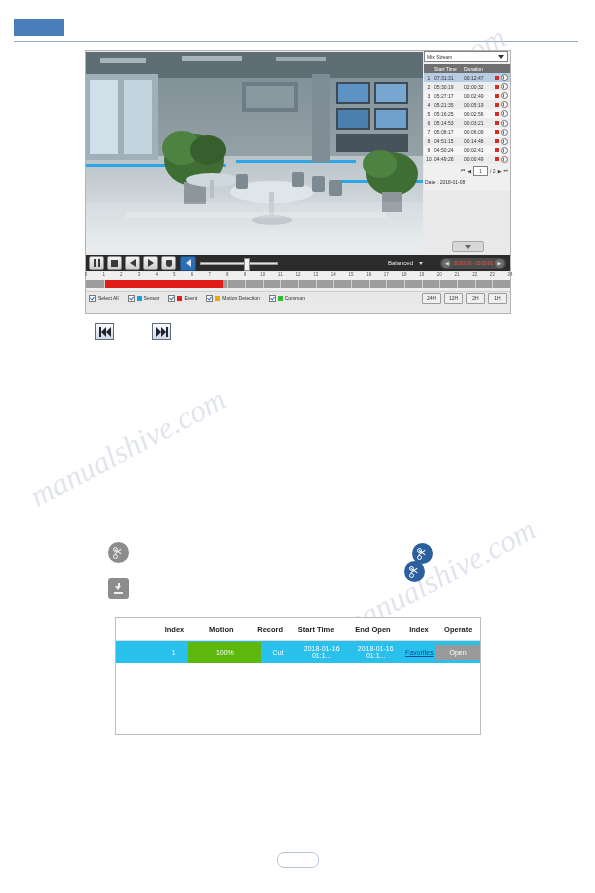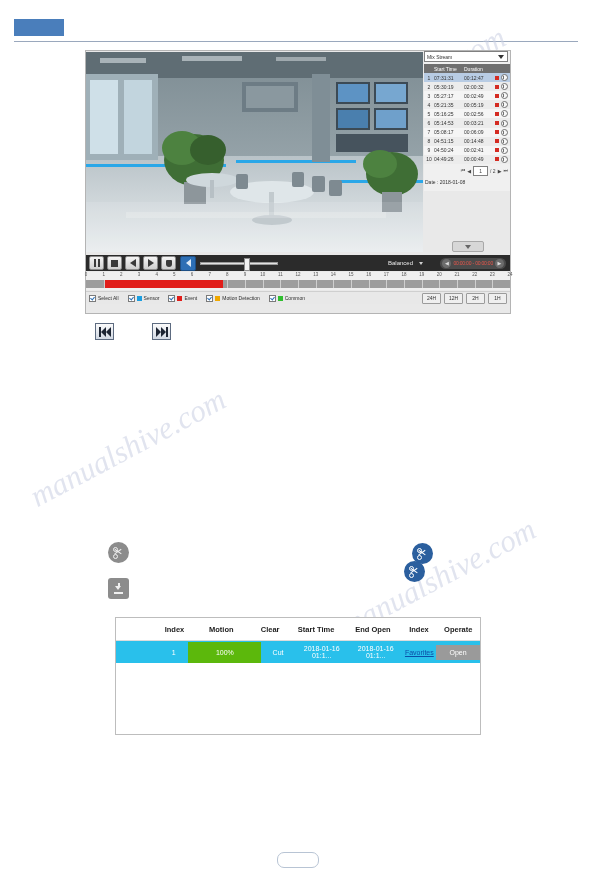--- a/index.html
+++ b/index.html
@@ -581,21 +581,21 @@
     <i class="st"></i>
       <i class="hd"></i>
   </span>
   <span class="base"></span>
 </div>
 
 <div class="dlg">
   <div class="dlg-head">
     <div class="w-index">Index</div>
     <div class="w-proc">Motion</div>
-    <div class="w-rec">Clear</div>
+    <div class="w-rec">Record</div>
     <div class="w-start">Start Time</div>
     <div class="w-end">End Open</div>
     <div class="w-path">Index</div>
     <div class="w-op">Operate</div>
   </div>
   <div id="dlg-body">
       <div class="dlg-row">
         <div class="w-index">1</div>
         <div class="w-proc">
           <div class="proc-bar">100%</div>

